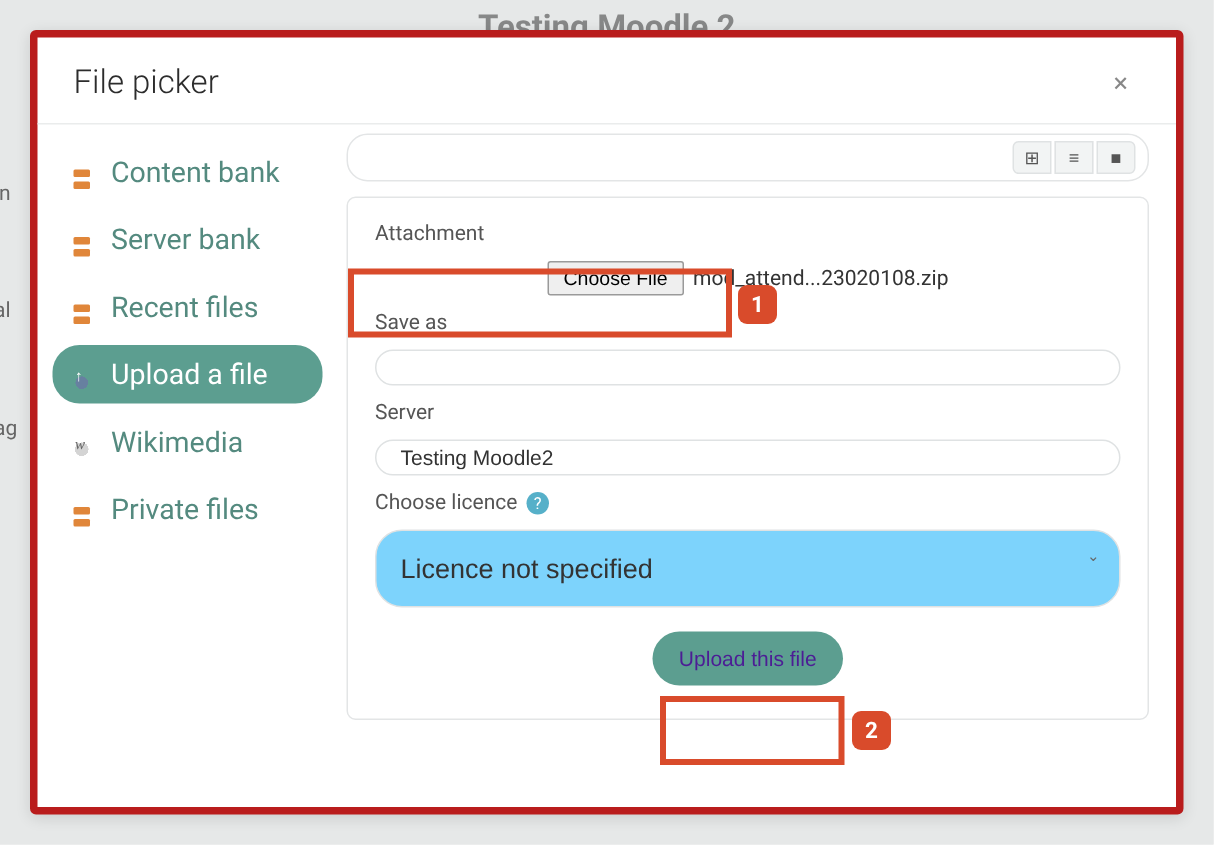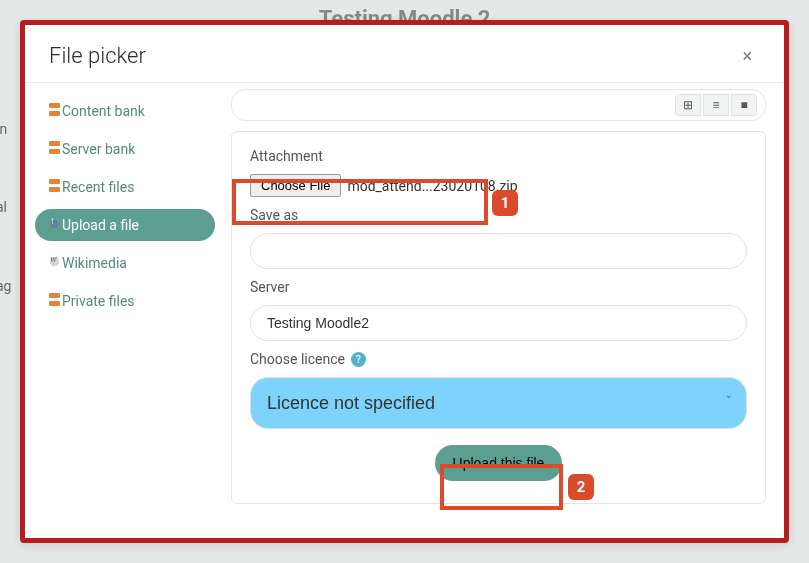--- a/index.html
+++ b/index.html
@@ -5,51 +5,51 @@
   * { box-sizing: border-box; margin: 0; padding: 0; }
   html, body { width: 809px; height: 563px; font-family: -apple-system, "Segoe UI", Roboto, Arial, sans-serif; background: #e6e8e8; overflow: hidden; }
   .bg-hint { position: absolute; top: 6px; left: 50%; transform: translateX(-50%); font-size: 22px; font-weight: 700; color: #2b2b2b; opacity: .5; }
   .bg-letters { position: absolute; left: -4px; top: 110px; font-size: 14px; color: #666; line-height: 2.8; }
   .modal { position: absolute; left: 20px; top: 20px; right: 20px; bottom: 20px; background: #fff; border: 5px solid #b91c1c; border-radius: 4px; box-shadow: 0 2px 10px rgba(0,0,0,.12); display: flex; flex-direction: column; }
   .modal-header { display: flex; align-items: center; justify-content: space-between; padding: 16px 24px 12px 24px; border-bottom: 1px solid #eaecec; }
   .modal-title { font-size: 22px; font-weight: 300; color: #2c2c2c; }
   .close { font-size: 18px; color: #888; cursor: pointer; padding: 4px 8px; }
   .modal-body { flex: 1; display: flex; overflow: hidden; }
   .sidebar { width: 200px; padding: 12px 10px; display: flex; flex-direction: column; gap: 6px; }
-  .side-item { display: flex; align-items: flex-start; gap: 0; padding: 8px 12px; border-radius: 18px; font-size: 14px; color: #548a7f; cursor: pointer; }
+  .side-item { display: flex; align-items: flex-end; gap: 12px; padding: 8px 12px; border-radius: 18px; font-size: 19px; color: #548a7f; cursor: pointer; }
   .side-item.active { background: #5c9e90; color: #fff; }
   .side-ico { width: 15px; height: 13px; display: inline-block; position: relative; }
   .ico-bank::before, .ico-server::before, .ico-recent::before, .ico-private::before {
     content: ""; position: absolute; width: 11px; height: 5px; background: #e0863a; top: 0; left: 2px; border-radius: 1px;
   }
   .ico-bank::after, .ico-server::after, .ico-recent::after, .ico-private::after {
     content: ""; position: absolute; width: 11px; height: 5px; background: #e0863a; bottom: 0; left: 2px; border-radius: 1px;
   }
   .ico-upload { background: radial-gradient(circle at 50% 55%, #6780a0 0 40%, transparent 41%); border-radius: 50%; }
   .ico-upload::before { content: "↑"; position: absolute; left: 3px; top: -2px; font-size: 10px; color: #fff; }
   .active .ico-upload::before { color: #fff; }
   .ico-wiki { background: radial-gradient(circle, #d4d4d4 0 45%, transparent 46%); border-radius: 50%; }
   .ico-wiki::before { content: "w"; position: absolute; left: 3px; top: -2px; font-size: 10px; color: #666; font-style: italic; font-family: Georgia, serif; }
   .main { flex: 1; padding: 6px 18px 18px 6px; display: flex; flex-direction: column; gap: 10px; }
   .topbar { border: 1px solid #e3e5e6; border-radius: 14px; height: 32px; display: flex; justify-content: flex-end; align-items: center; padding: 0 8px; gap: 2px; }
   .view-btn { width: 26px; height: 22px; background: #f2f4f4; border: 1px solid #dfe2e3; display: flex; align-items: center; justify-content: center; font-size: 12px; color: #555; cursor: pointer; }
   .view-btn:first-of-type { border-radius: 4px 0 0 4px; }
   .view-btn:last-of-type  { border-radius: 0 4px 4px 0; }
   .panel { border: 1px solid #e3e5e6; border-radius: 6px; padding: 16px 18px 22px 18px; display: flex; flex-direction: column; gap: 10px; }
   .lbl { font-size: 14px; color: #555; display: flex; align-items: center; gap: 6px; }
-  .file-row { display: flex; align-items: center; gap: 6px; }
+  .file-row { display: flex; align-items: center; gap: 6px; justify-content: center; }
   .choose-btn { font-size: 13px; padding: 3px 10px; background: #efefef; border: 1px solid #9a9a9a; border-radius: 2px; cursor: pointer; }
   .file-name { font-size: 14px; color: #333; }
-  .text-input { width: 100%; height: 36px; border: 1px solid #dfe2e3; border-radius: 18px; padding: 0 16px; font-size: 14px; color: #333; outline: none; }
+  .text-input { width: 100%; height: 24px; border: 1px solid #dfe2e3; border-radius: 18px; padding: 0 16px; font-size: 14px; color: #333; outline: none; }
   .select-wrap { position: relative; }
   .select { width: 100%; height: 52px; border: 1px solid #dfe2e3; border-radius: 18px; padding: 0 16px; font-size: 18px; color: #333; background: #7dd3fc; appearance: none; outline: none; cursor: pointer; }
   .select-caret { position: absolute; right: 14px; top: 12px; font-size: 10px; color: #666; pointer-events: none; }
   .help { width: 15px; height: 15px; border-radius: 50%; background: #56b0c9; color: #fff; font-size: 11px; display: inline-flex; align-items: center; justify-content: center; cursor: pointer; }
   .upload-row { display: flex; justify-content: center; margin-top: 6px; }
-  .upload-btn { background: #5c9e90; color: #000000; border: none; border-radius: 18px; padding: 10px 18px; font-size: 14px; cursor: pointer; }
+  .upload-btn { background: #5c9e90; color: #4c1d95; border: none; border-radius: 18px; padding: 10px 18px; font-size: 14px; cursor: pointer; }
   
   .callout { position: absolute; border: 4px solid #d94b2b; pointer-events: none; }
   .c1 { left: 232px; top: 179px; width: 256px; height: 46px; }
   .c2 { left: 440px; top: 464px; width: 123px; height: 46px; }
   .badge { position: absolute; width: 26px; height: 26px; background: #d94b2b; border-radius: 6px; color: #fff; font-weight: 700; font-size: 15px; display: flex; align-items: center; justify-content: center; pointer-events: none; }
   .b1 { left: 492px; top: 190px; }
   .b2 { left: 568px; top: 474px; }
 </style>
 </head>
 <body>

